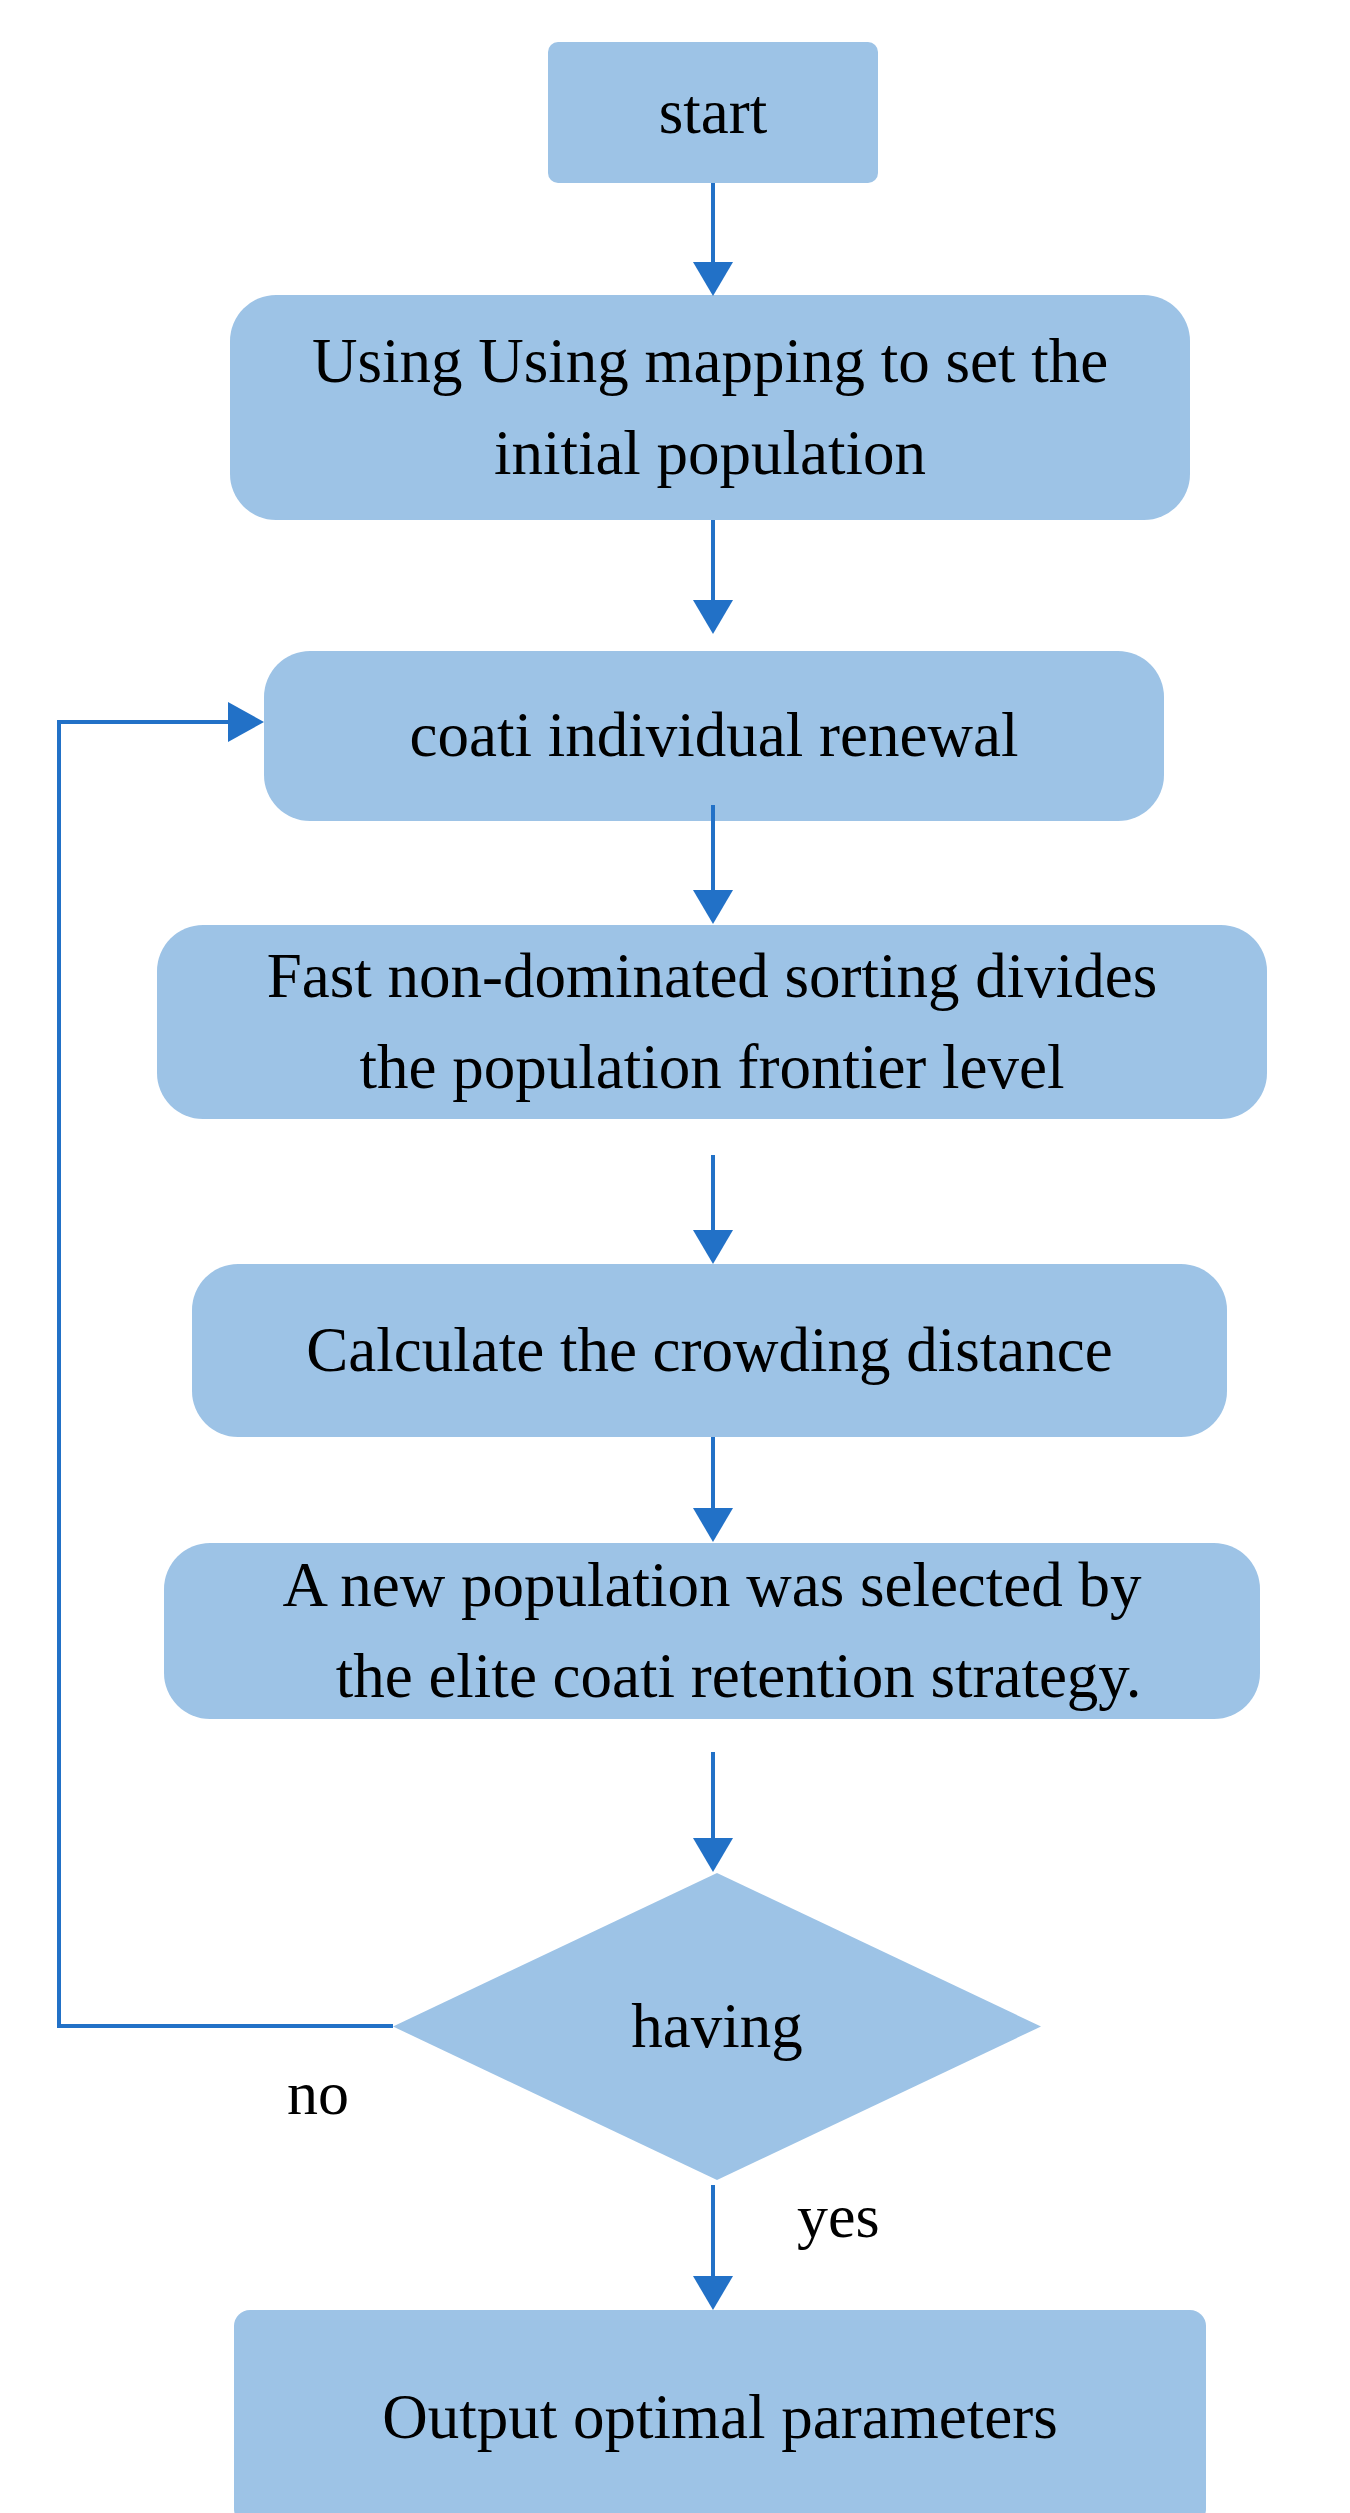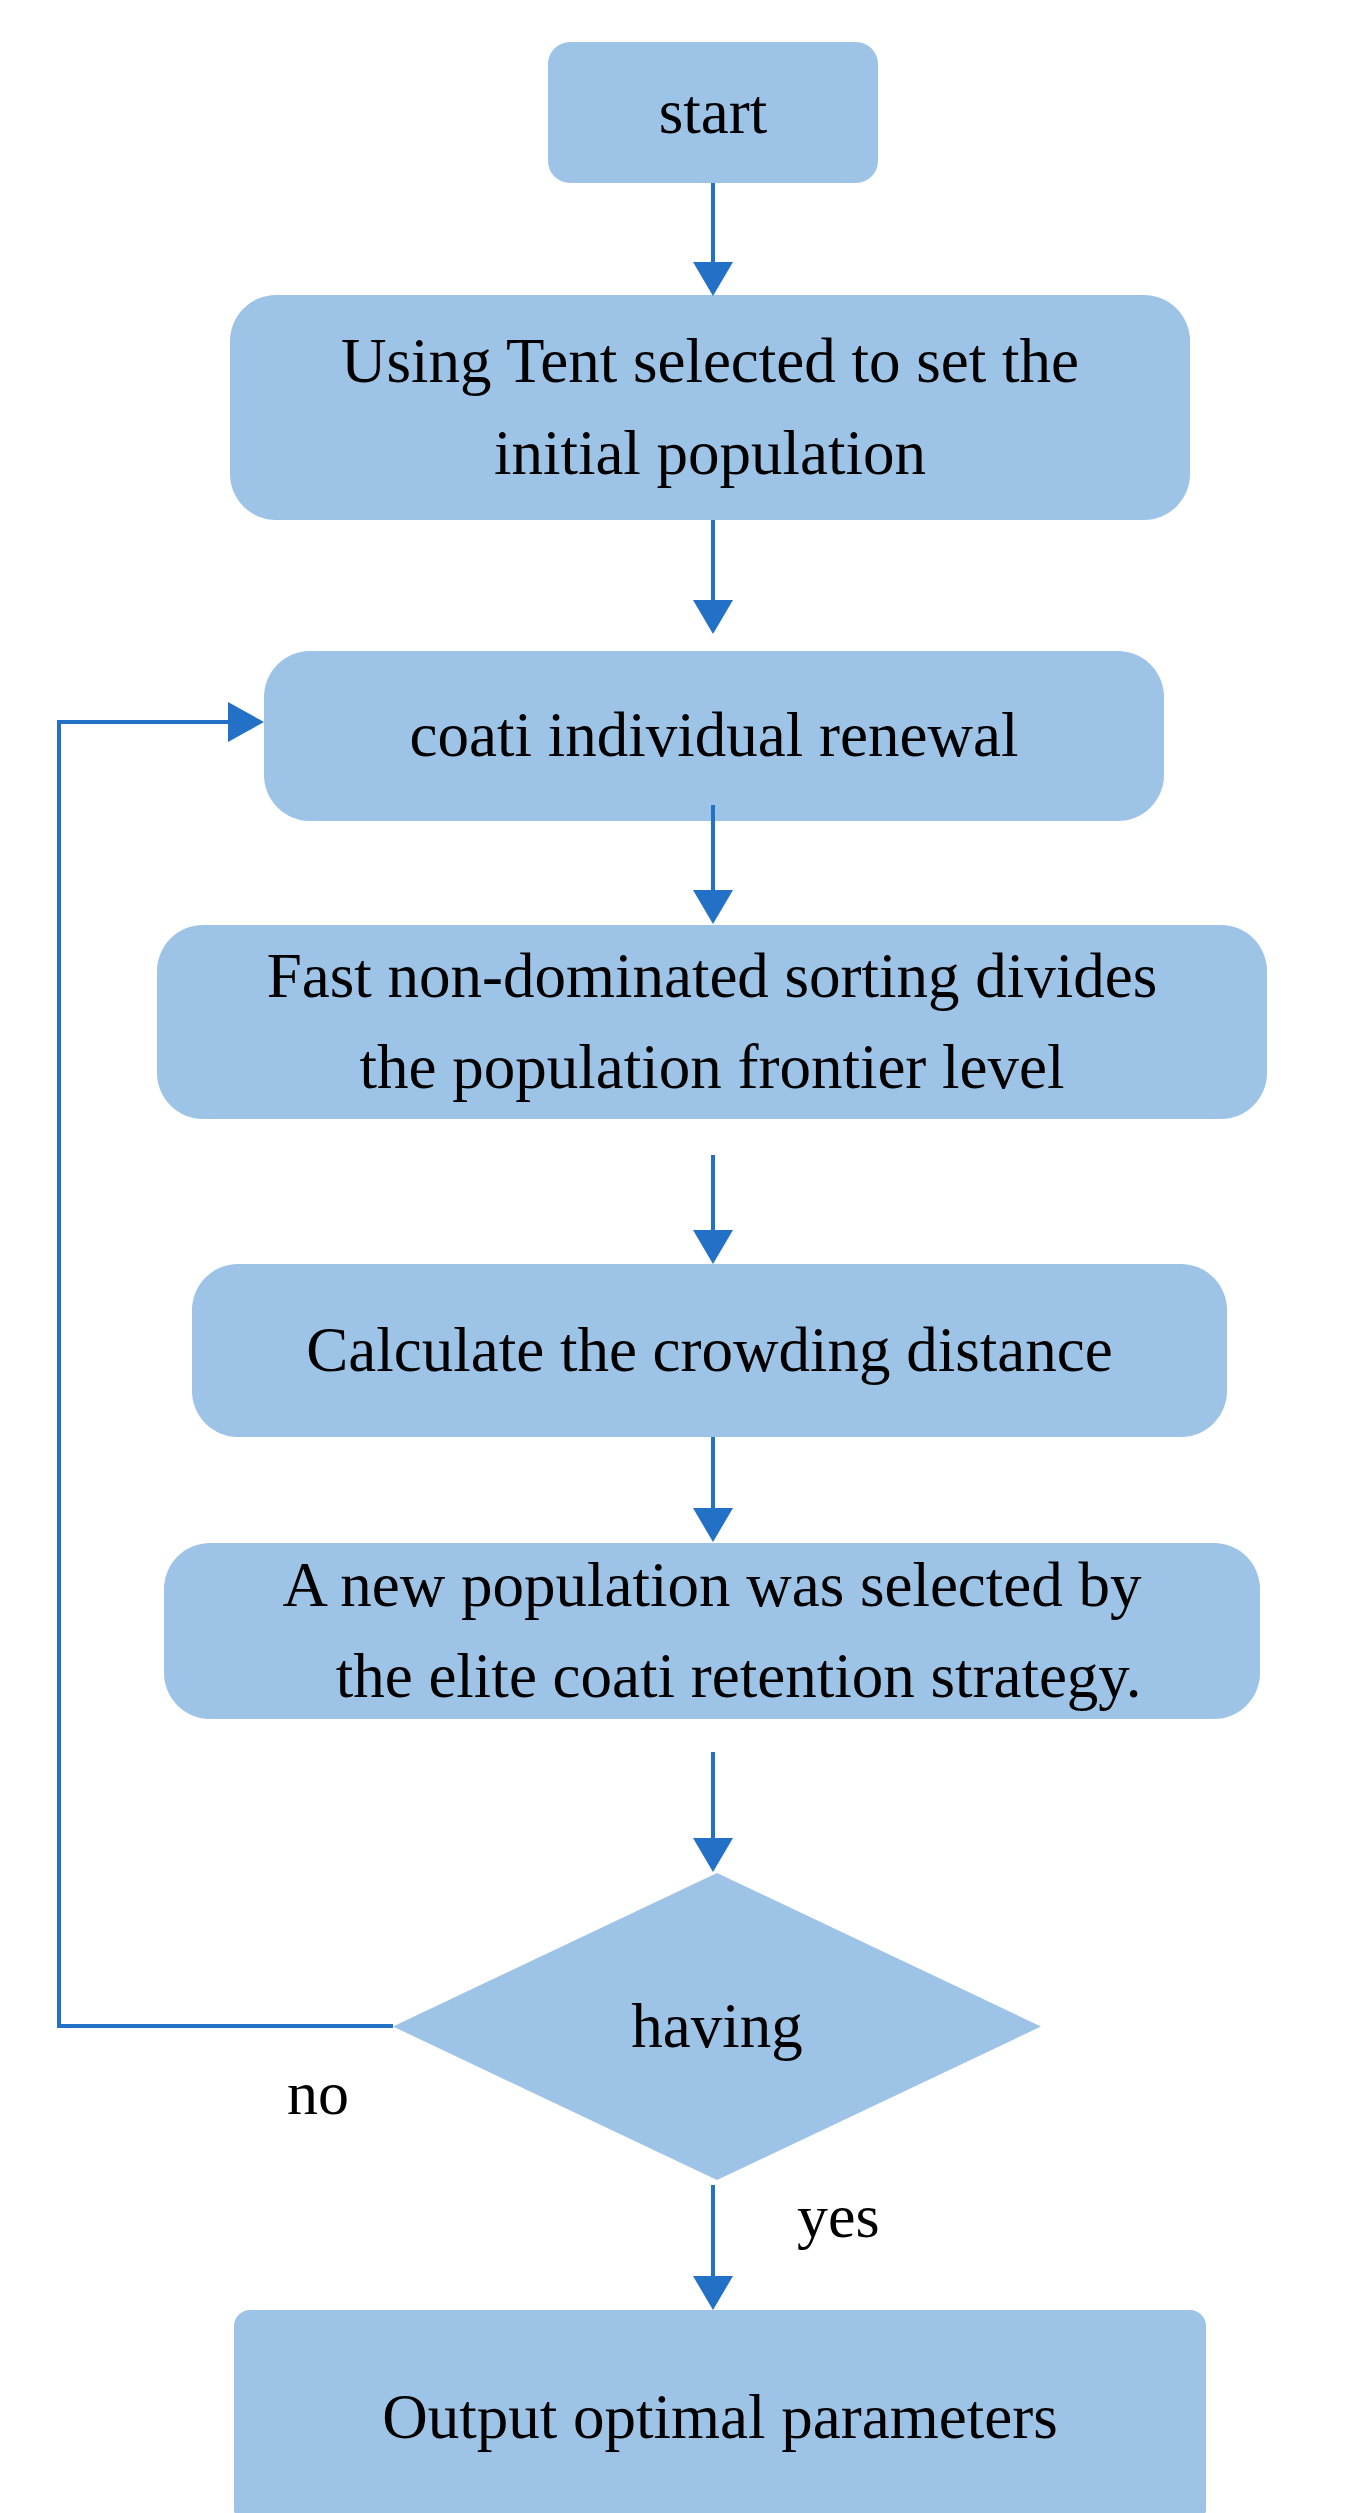--- a/index.html
+++ b/index.html
@@ -49,26 +49,26 @@
   .edge-label{
     position:absolute;
     font-size:62px;line-height:1;text-align:right;
   }
 </style>
 </head>
 <body>
 
 <div id="canvas">
 
-  <div class="node" style="left:548px;top:42px;width:330px;height:141px;border-radius:22px;">
+  <div class="node" style="left:548px;top:42px;width:330px;height:141px;border-radius:10px;">
     <span>start</span>
   </div>
 
   <div class="node rounded" style="left:230px;top:295px;width:960px;height:225px;">
-    <span>Using Tent selected to set the
+    <span>Using Using mapping to set the
 initial population</span>
   </div>
 
   <div class="node rounded" style="left:264px;top:635px;width:900px;height:170px;margin-top:16px;">
     <span>coati individual renewal</span>
   </div>
 
   <div class="node rounded" style="left:157px;top:925px;width:1110px;height:194px;">
     <span>Fast non-dominated sorting divides
 the population frontier level</span>

